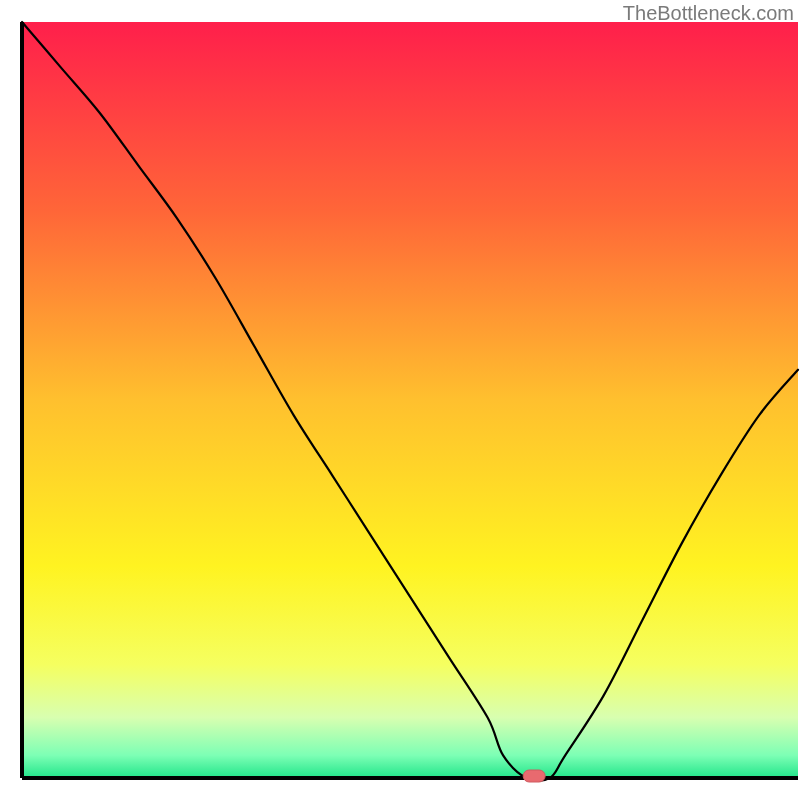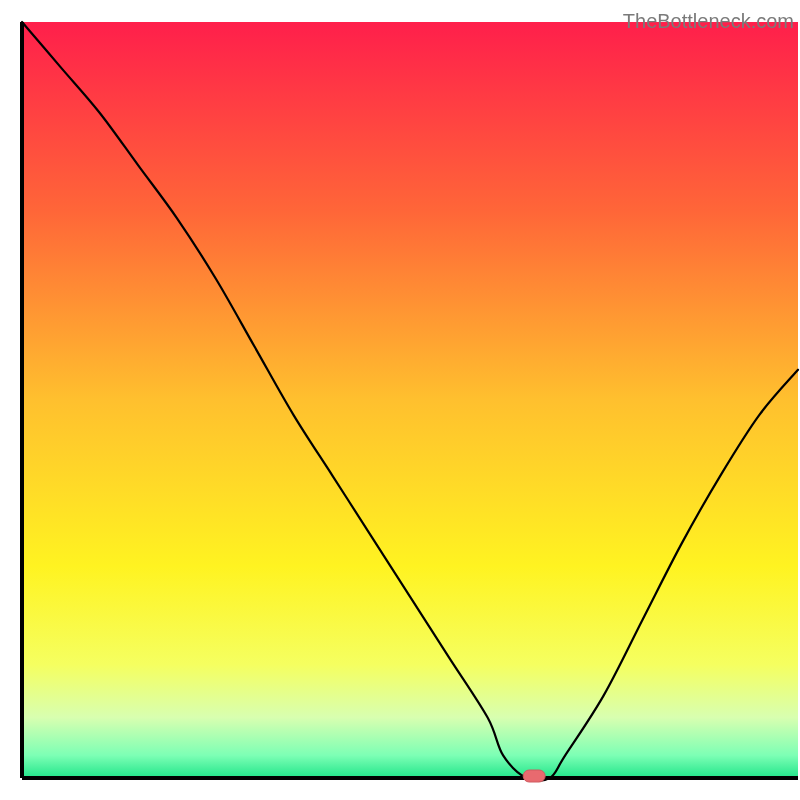--- a/index.html
+++ b/index.html
@@ -13,21 +13,21 @@
   .chart-container {
     position: relative;
     width: 800px;
     height: 800px;
   }
   svg {
     display: block;
   }
   .watermark {
     position: absolute;
-    top: 10px;
+    top: 2px;
     right: 6px;
     font-size: 20px;
     color: #7a7a7a;
     font-family: Arial, Helvetica, sans-serif;
     pointer-events: none;
     user-select: none;
   }
 </style>
 </head>
 <body>

